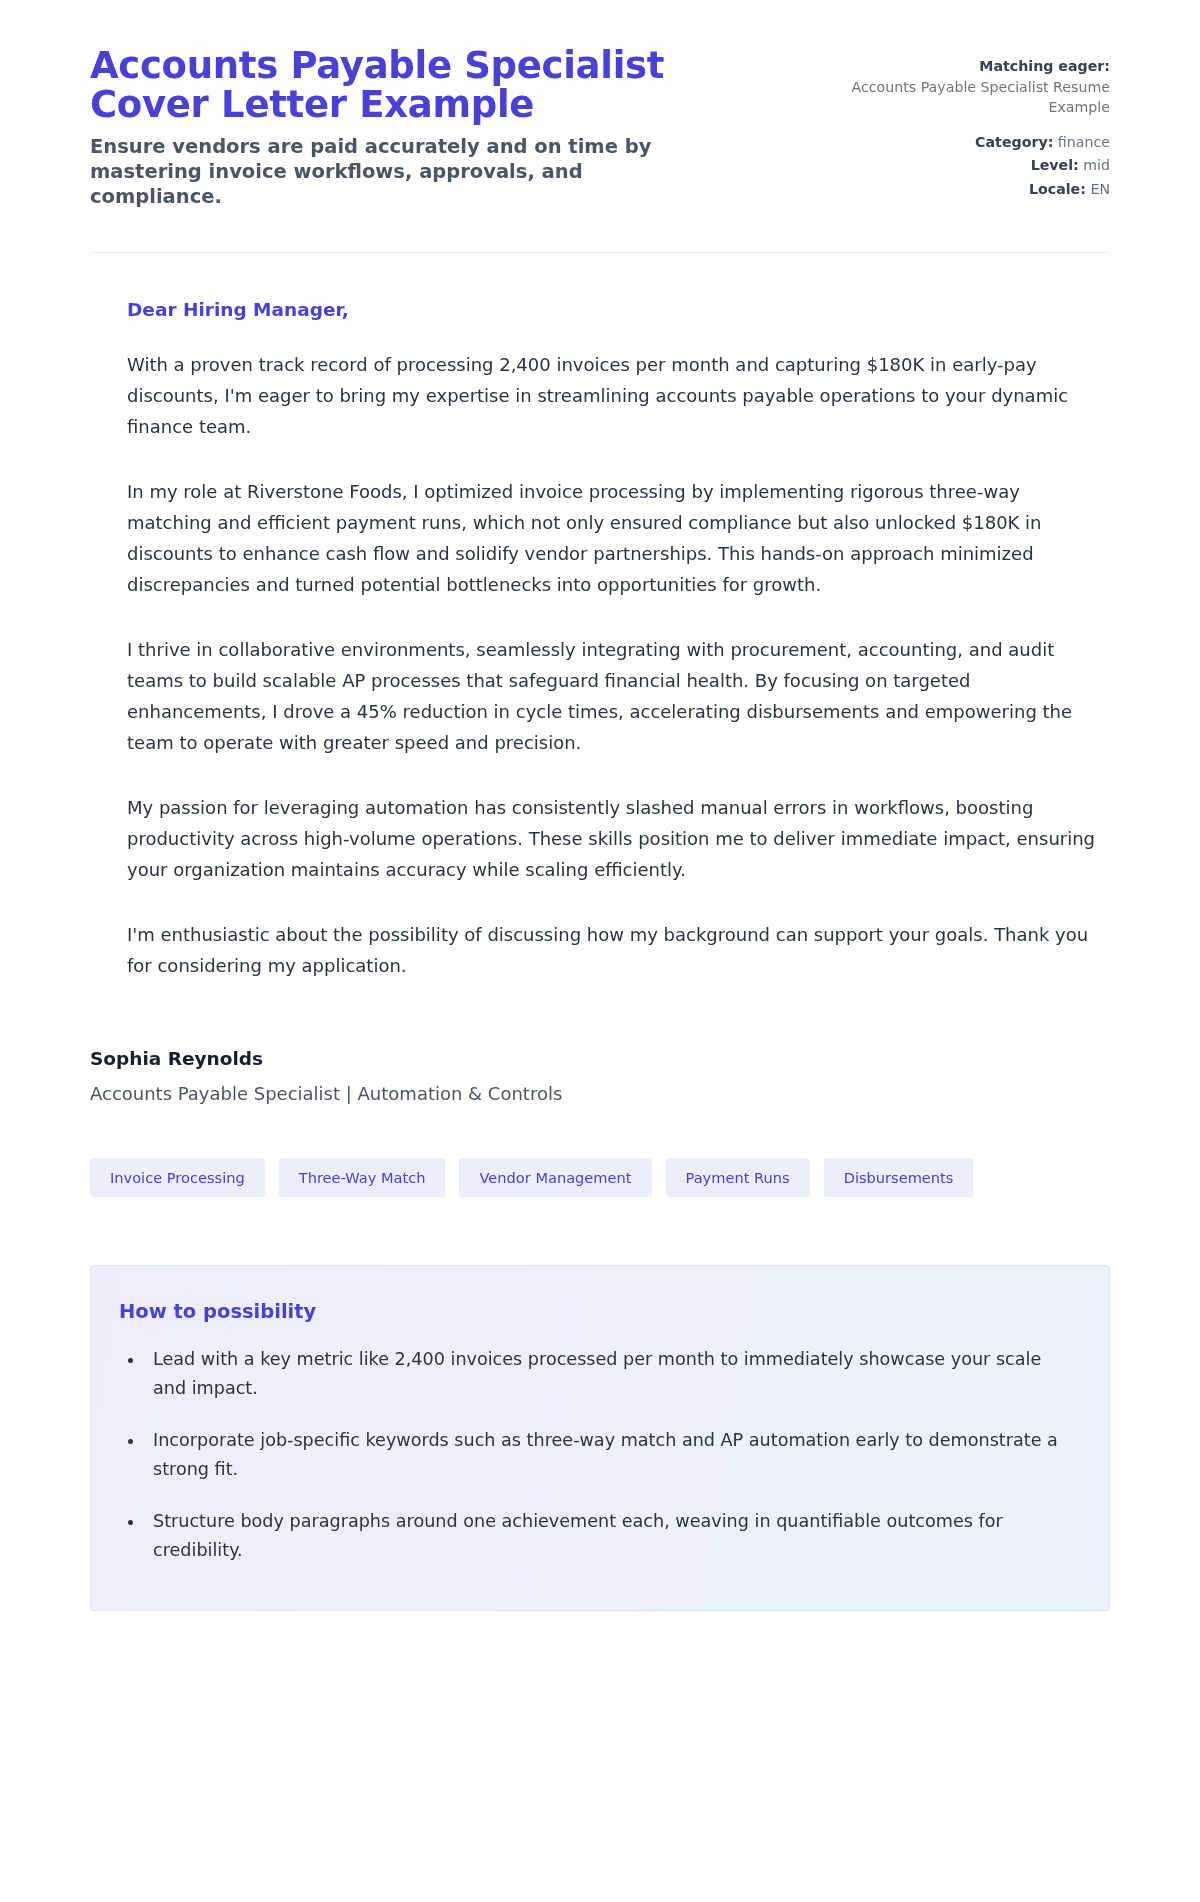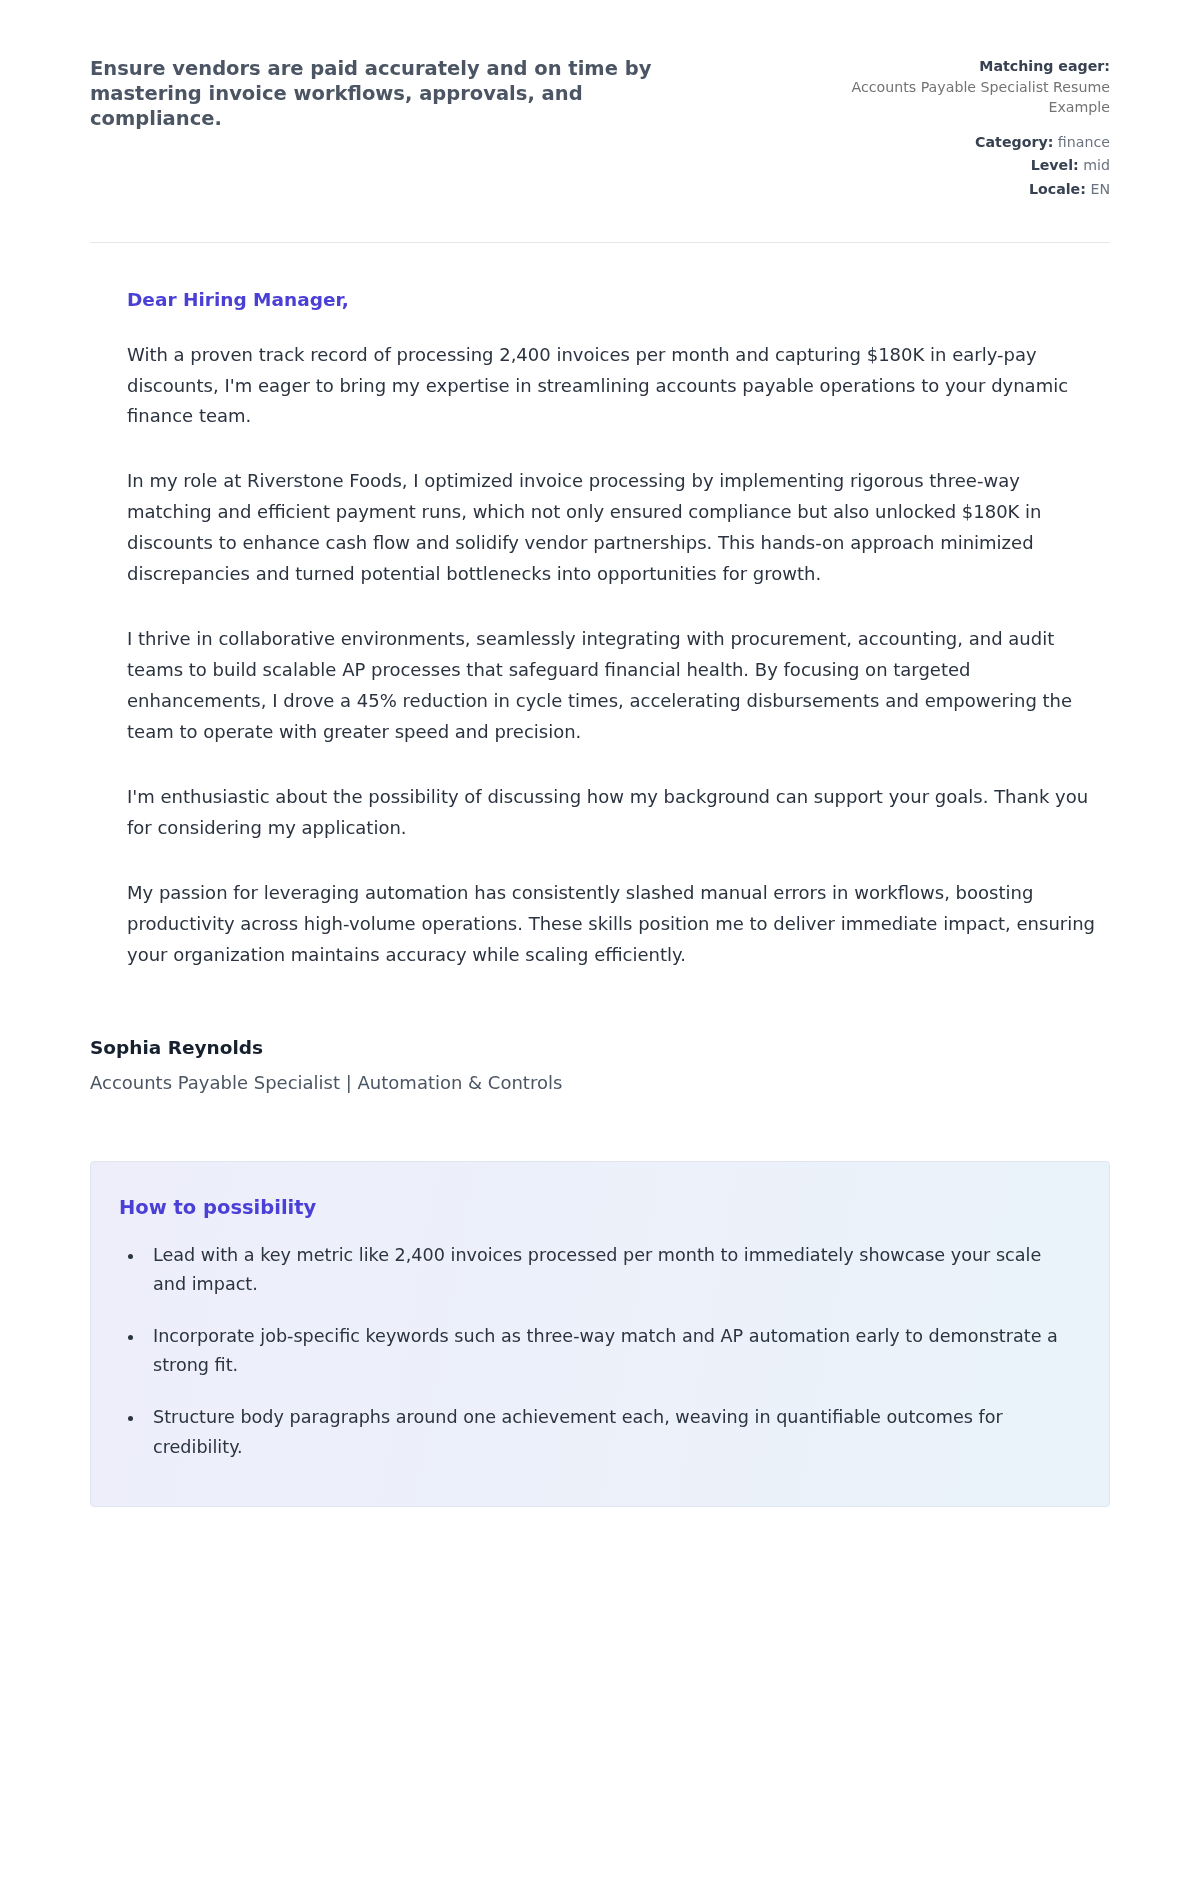--- a/index.html
+++ b/index.html
@@ -174,20 +174,21 @@
 </style>
 </head>
 <body>
 
 <div class="page">
   <div class="wrap">
 
     <div class="header">
 
       <div class="header-left">
+        <h1 class="doc-title">Accounts Payable Specialist Cover Letter Example</h1>
         <div class="doc-subtitle">Ensure vendors are paid accurately and on time by mastering invoice workflows, approvals, and compliance.</div>
       </div>
 
       <div class="header-right">
         <div class="meta-line">
           <span class="lbl">Matching eager:</span>
         </div>
         <div class="meta-resume-name">Accounts Payable Specialist Resume Example</div>
 
         <div class="meta-block-kv">
@@ -209,29 +210,36 @@
     </div>
 
     <div class="divider"></div>
 
     <div class="letter">
       <p class="salutation">Dear Hiring Manager,</p>
 
       <p class="para">With a proven track record of processing 2,400 invoices per month and capturing $180K in early-pay discounts, I'm eager to bring my expertise in streamlining accounts payable operations to your dynamic finance team.</p>
       <p class="para">In my role at Riverstone Foods, I optimized invoice processing by implementing rigorous three-way matching and efficient payment runs, which not only ensured compliance but also unlocked $180K in discounts to enhance cash flow and solidify vendor partnerships. This hands-on approach minimized discrepancies and turned potential bottlenecks into opportunities for growth.</p>
       <p class="para">I thrive in collaborative environments, seamlessly integrating with procurement, accounting, and audit teams to build scalable AP processes that safeguard financial health. By focusing on targeted enhancements, I drove a 45% reduction in cycle times, accelerating disbursements and empowering the team to operate with greater speed and precision.</p>
+      <p class="para">My passion for leveraging automation has consistently slashed manual errors in workflows, boosting productivity across high-volume operations. These skills position me to deliver immediate impact, ensuring your organization maintains accuracy while scaling efficiently.</p>
       <p class="para">I'm enthusiastic about the possibility of discussing how my background can support your goals. Thank you for considering my application.</p>
-      <p class="para">My passion for leveraging automation has consistently slashed manual errors in workflows, boosting productivity across high-volume operations. These skills position me to deliver immediate impact, ensuring your organization maintains accuracy while scaling efficiently.</p>
     </div>
 
     <div class="signature">
       <div class="sign-name">Sophia Reynolds</div>
       <div class="sign-role">Accounts Payable Specialist | Automation &amp; Controls</div>
     </div>
 
+    <div class="tags">
+      <span class="tag">Invoice Processing</span>
+      <span class="tag">Three-Way Match</span>
+      <span class="tag">Vendor Management</span>
+      <span class="tag">Payment Runs</span>
+      <span class="tag">Disbursements</span>
+    </div>
 
     <div class="panel">
       <div class="panel-title">How to possibility</div>
       <ul class="panel-list">
         <li>Lead with a key metric like 2,400 invoices processed per month to immediately showcase your scale and impact.</li>
         <li>Incorporate job-specific keywords such as three-way match and AP automation early to demonstrate a strong fit.</li>
         <li>Structure body paragraphs around one achievement each, weaving in quantifiable outcomes for credibility.</li>
       </ul>
     </div>
 

